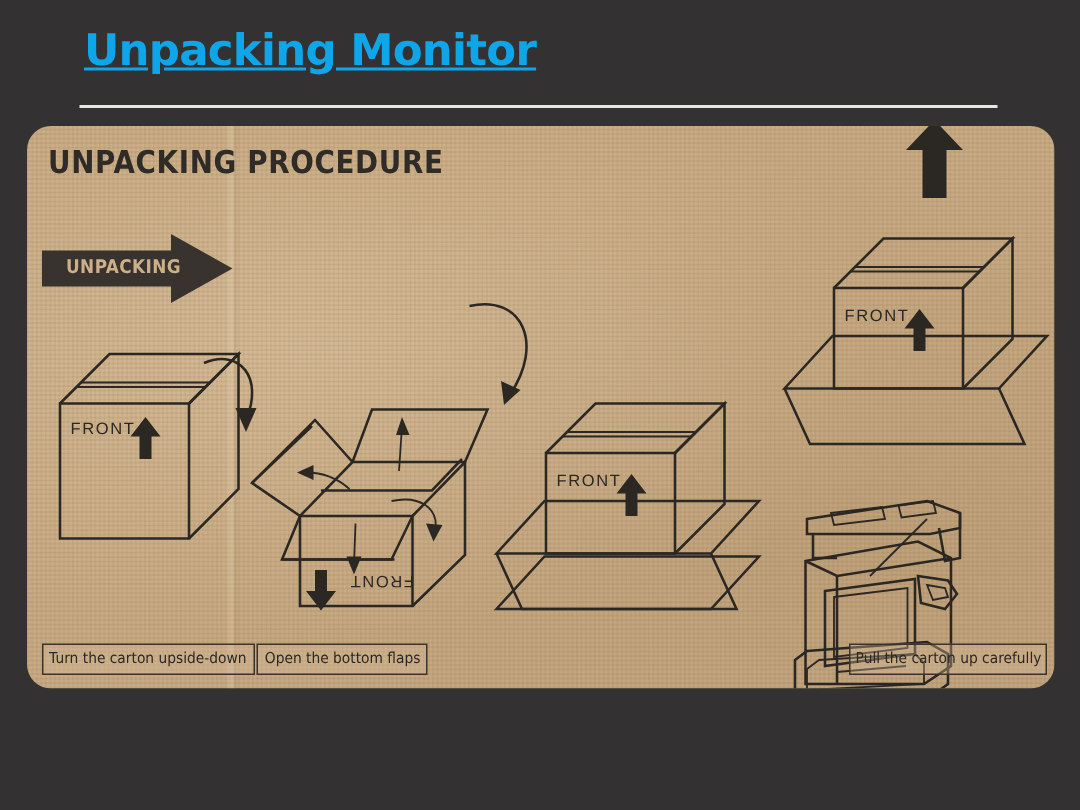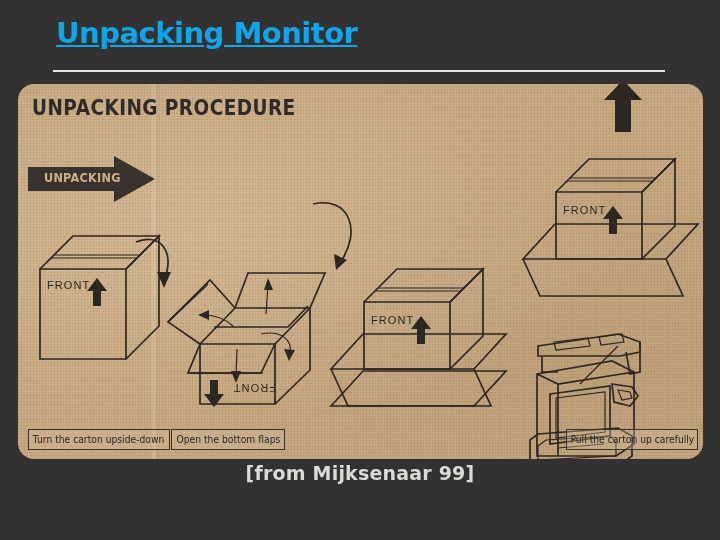--- a/index.html
+++ b/index.html
@@ -308,15 +308,14 @@
     </div>
     <div class="caption-box" id="caption-2">
       <span class="caption-text">Open the bottom flaps</span>
     </div>
     <div class="caption-box" id="caption-4">
       <span class="caption-text">Pull the carton up carefully</span>
     </div>
 
   </div>
 
-  <div id="credit">[from Mijksenaar 99]</div>
 
 </div>
 
 </body></html>

